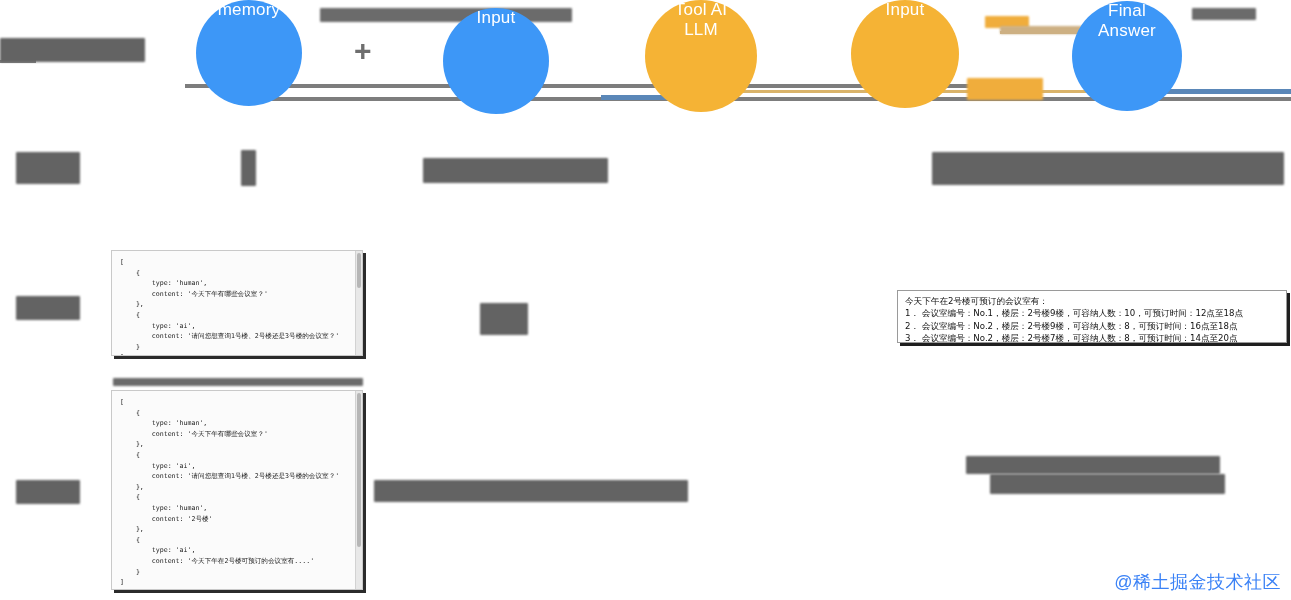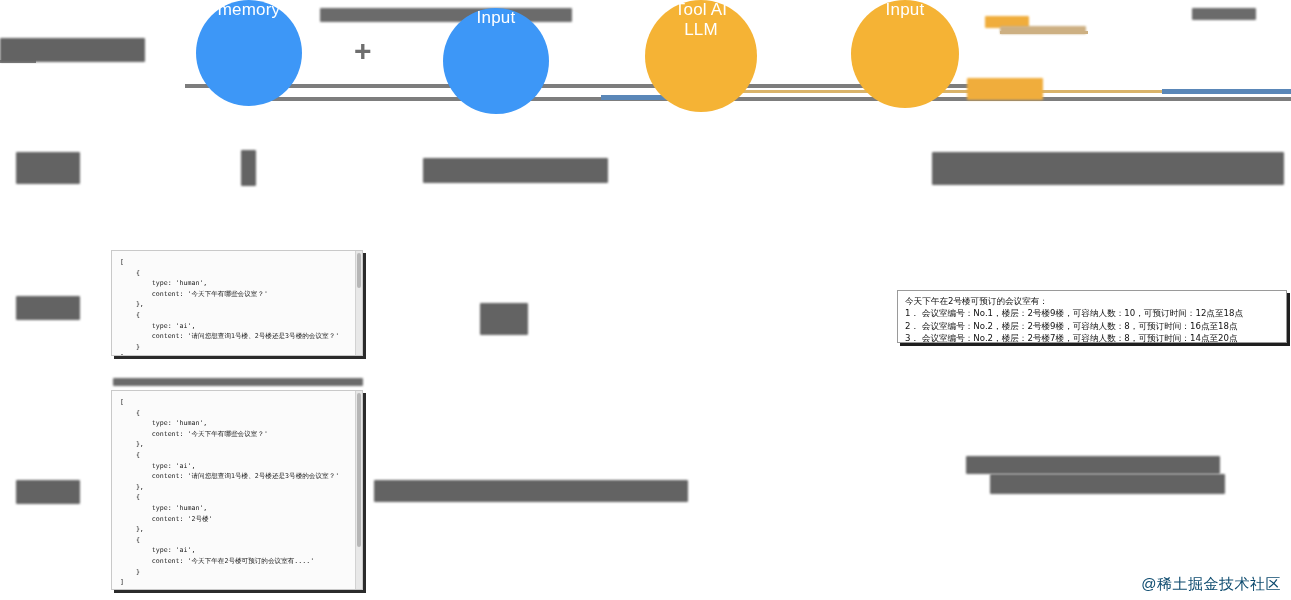--- a/index.html
+++ b/index.html
@@ -115,22 +115,22 @@
     line-height: 12.3px;
     color: #111;
     white-space: pre;
   }
 
   
   .watermark {
     position: absolute;
     right: 10px;
     bottom: 6px;
-    color: #0c4a6e;
-    font-size: 15px;
+    color: #3b82f6;
+    font-size: 18px;
     letter-spacing: .5px;
     z-index: 9;
     user-select: none;
   }
 </style>
 </head>
 <body>
 
 <div id="stage">
 
@@ -158,20 +158,26 @@
     <span style="display:block">
       <span style="display:block">Tool AI</span>
       <span style="display:block">LLM</span>
     </span>
   </div>
 
   <div class="node orange" style="left:851px; top:0px; width:108px; height:108px;">
     <span>Input</span>
   </div>
 
+  <div class="node blue" style="left:1072px; top:1px; width:110px; height:110px;">
+    <span style="display:block">
+      <span style="display:block">Final</span>
+      <span style="display:block">Answer</span>
+    </span>
+  </div>
 
   <div class="redact soft" style="left:0px;    top:38px;  width:145px; height:24px;"></div>
   <div class="redact light" style="left:320px;  top:8px;   width:252px; height:14px;"></div>
   <div class="redact orange" style="left:985px;  top:16px;  width:44px;  height:12px;"></div>
   <div class="redact tan" style="left:1000px; top:26px;  width:86px;  height:8px;"></div>
   <div class="redact light" style="left:1192px; top:8px;   width:64px;  height:12px;"></div>
   <div class="redact orange" style="left:967px;  top:78px;  width:76px;  height:22px;"></div>
 
   <div class="redact soft" style="left:16px;   top:152px; width:64px;  height:32px;"></div>
   <div class="redact soft" style="left:241px;  top:150px; width:15px;  height:36px;"></div>

